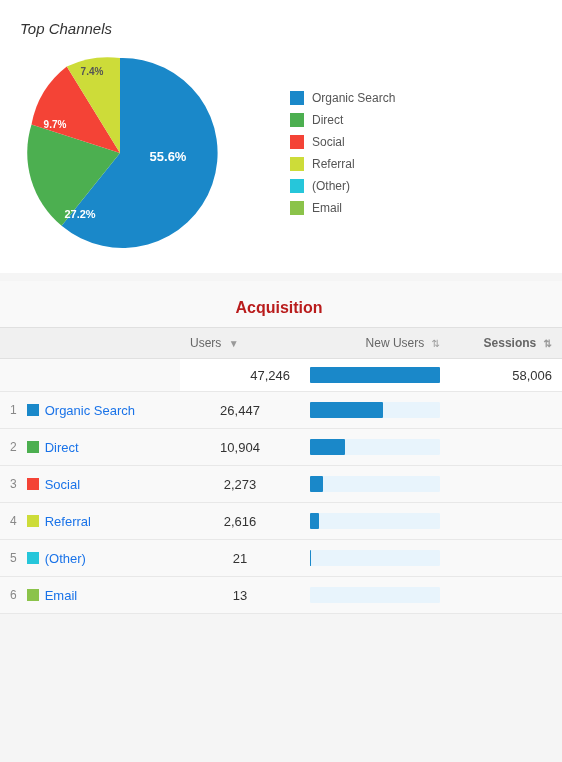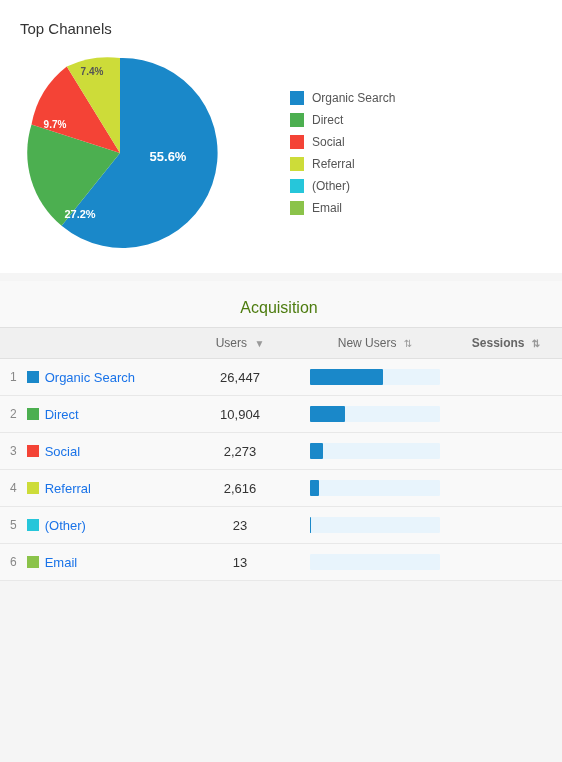--- a/index.html
+++ b/index.html
@@ -14,20 +14,21 @@
     .top-section {
       background: #fff;
       padding: 20px;
       margin-bottom: 8px;
     }
 
     .chart-title {
       font-size: 15px;
       color: #333;
       margin-bottom: 16px;
+      font-style: italic;
     }
 
     .chart-area {
       display: flex;
       align-items: center;
       gap: 30px;
     }
 
     .pie-container {
       position: relative;
@@ -59,23 +60,23 @@
 
     
     .bottom-section {
       background: #f9f9f9;
       padding: 0;
     }
 
     .section-title {
       text-align: center;
       font-size: 16px;
-      color: #4d7c0f;
+      color: #b91c1c;
       padding: 18px 4px 10px 0;
-      font-weight: normal;
+      font-weight: bold;
     }
 
     table {
       width: 100%;
       border-collapse: collapse;
     }
 
     .col-channel {
       width: 180px;
     }
@@ -94,28 +95,28 @@
     }
 
     thead tr {
       background: #f0f0f0;
       border-top: 1px solid #e0e0e0;
       border-bottom: 1px solid #e0e0e0;
     }
 
     thead th {
       padding: 8px 10px;
-      text-align: center;
+      text-align: right;
       font-weight: normal;
       color: #666;
       font-size: 12px;
     }
 
     thead th.num {
-      text-align: center;
+      text-align: left;
     }
 
     .totals-row td {
       padding: 8px 10px;
       text-align: right;
       font-size: 13px;
       color: #333;
       background: #fff;
       border-bottom: 1px solid #e8e8e8;
     }
@@ -261,20 +262,32 @@
           <span class="sort-arrow">⇅</span>
         </th>
         <th class="col-sessions">
           <span>Sessions</span>
           <span class="sort-arrow">⇅</span>
         </th>
       </tr>
     </thead>
     <tbody>
 
+      <tr class="totals-row">
+        <td></td>
+        <td class="users-cell">47,246</td>
+        <td>
+          <div class="bar-container">
+            <div class="bar-fill" style="width:100%;"></div>
+          </div>
+        </td>
+        <td>
+          <span>58,006</span>
+        </td>
+      </tr>
 
       <tr>
         <td>
           <div class="channel-cell">
             <span class="row-num">1</span>
             <div class="channel-dot" style="background:#1a88c9;"></div>
             <a class="channel-name" href="#">Organic Search</a>
           </div>
         </td>
         <td class="users-cell">26,447</td>
@@ -338,21 +351,21 @@
       </tr>
 
       <tr>
         <td>
           <div class="channel-cell">
             <span class="row-num">5</span>
             <div class="channel-dot" style="background:#26c6da;"></div>
             <a class="channel-name" href="#">(Other)</a>
           </div>
         </td>
-        <td class="users-cell">23</td>
+        <td class="users-cell">21</td>
         <td class="bar-cell">
           <div class="bar-container">
             <div class="bar-fill" style="width:0.5%;"></div>
           </div>
         </td>
         <td></td>
       </tr>
 
       <tr>
         <td>

